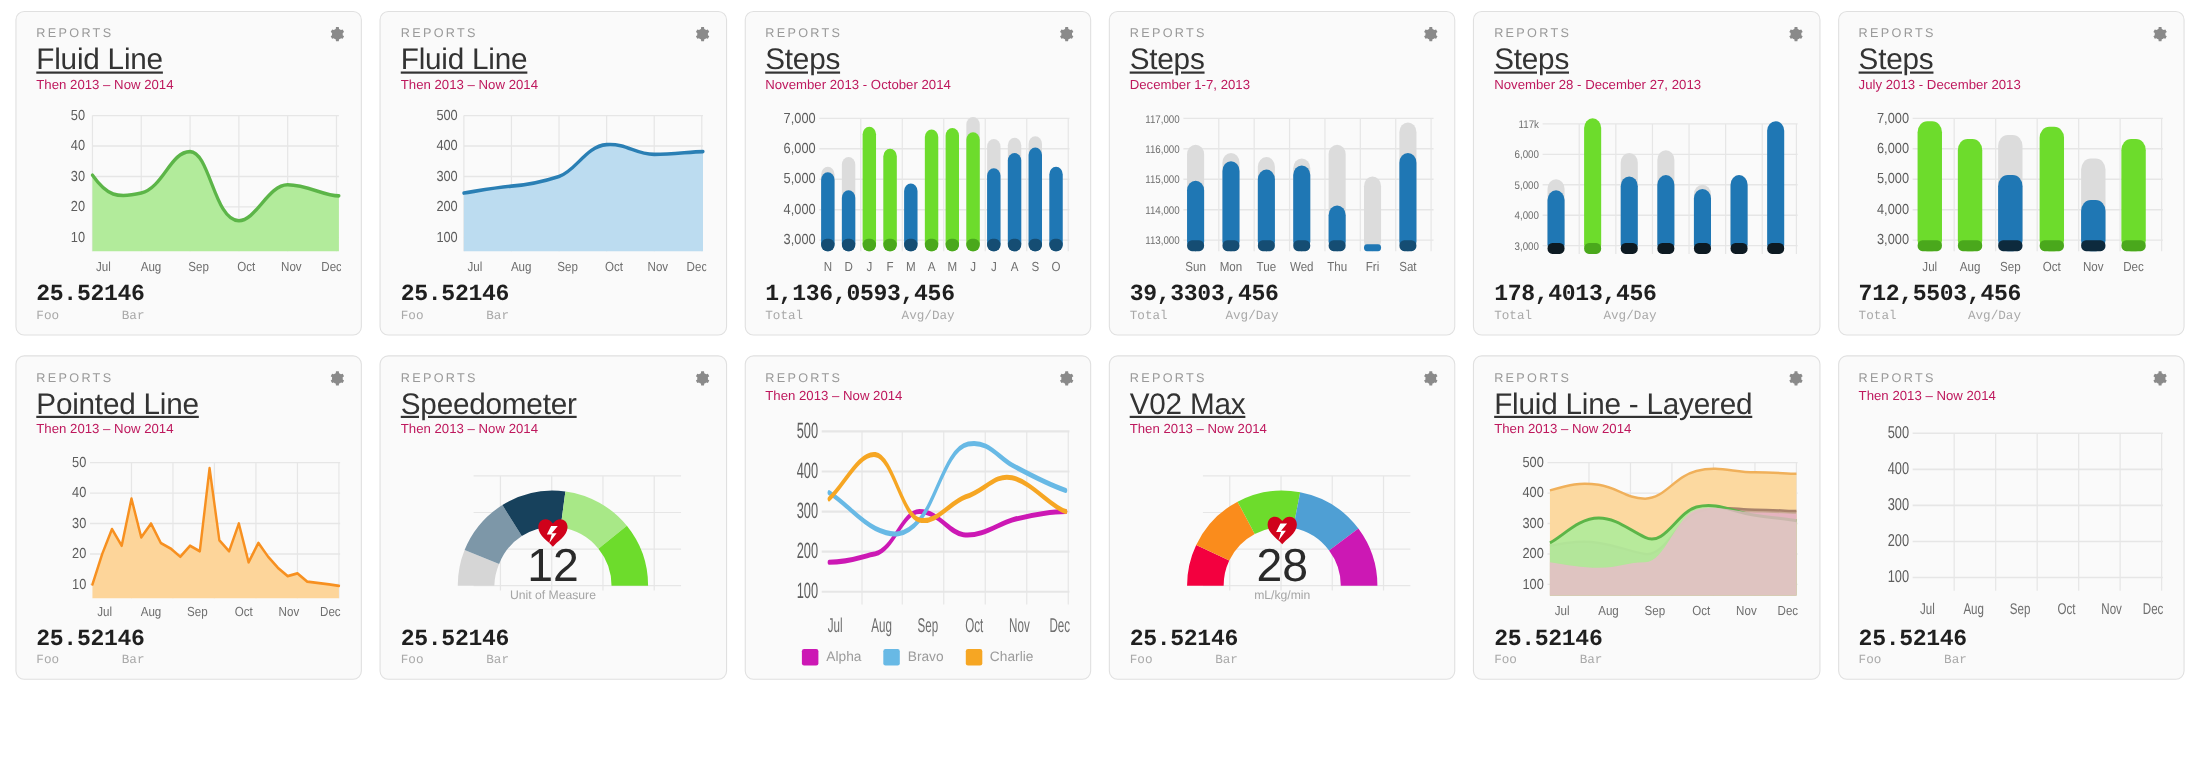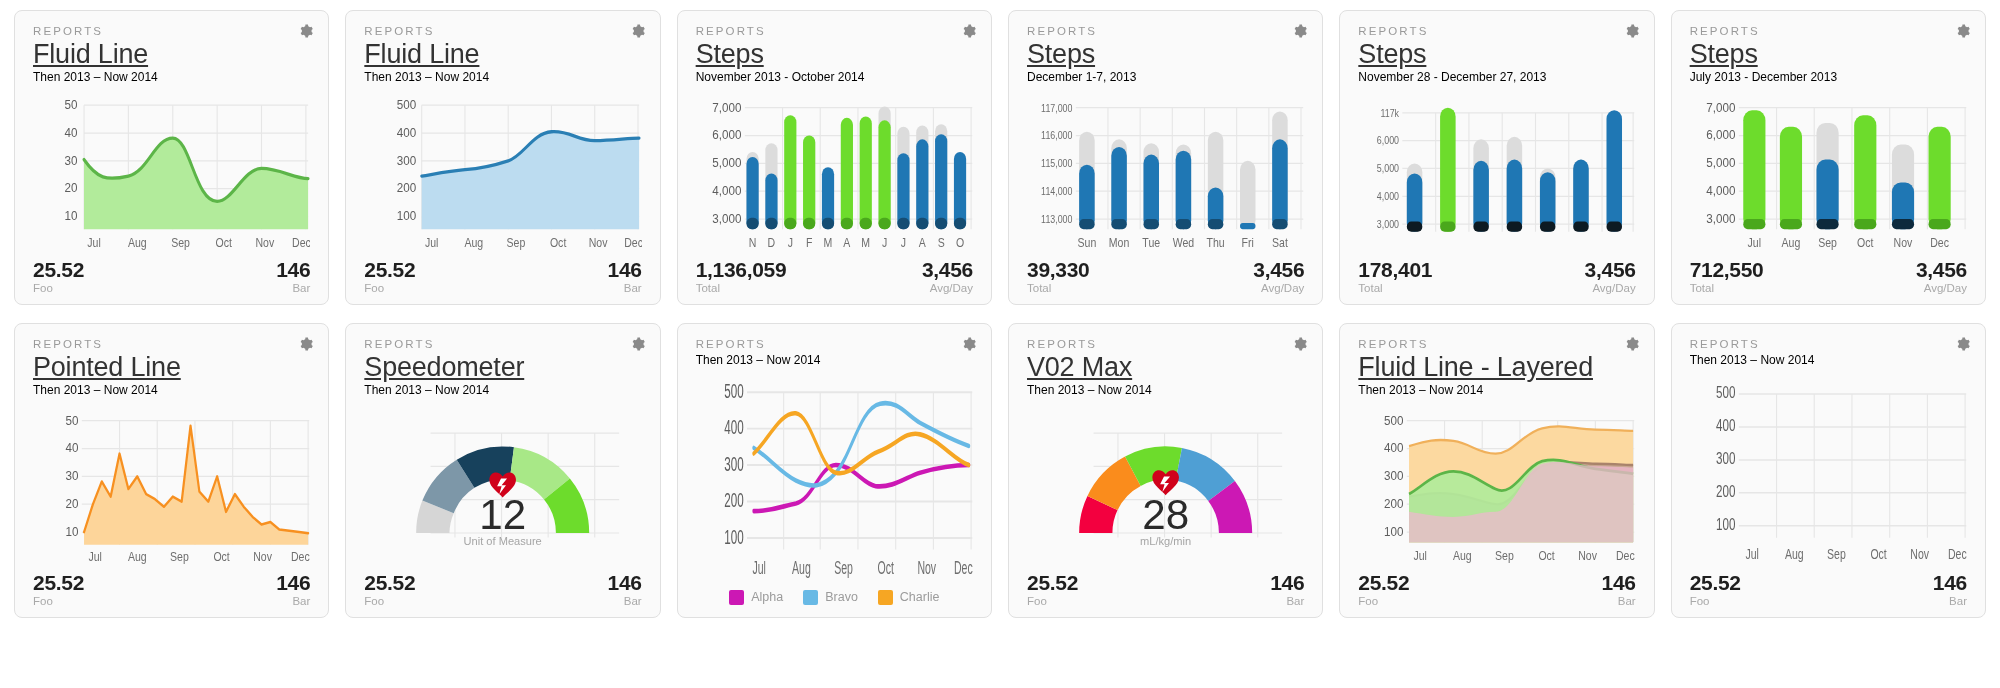--- a/index.html
+++ b/index.html
@@ -49,37 +49,38 @@
     font-size: 27px;
     color: #333333;
     font-weight: 300;
     line-height: 1.12;
     letter-spacing: -0.2px;
     white-space: nowrap;
     text-decoration: underline;
   }
   .subtitle {
     font-size: 12px;
-    color: #000000;
+    color: #be185d;
     margin-top: 1px;
     margin-bottom: 4px;
     white-space: nowrap;
   }
   .plot {
     flex: 1 1 auto;
     position: relative;
     min-height: 0;
     margin-top: 2px;
   }
   .plot svg { display: block; width: 100%; height: 100%; }
   .footer {
     display: flex;
-    justify-content: space-between;
+    justify-content: flex-start;
     align-items: flex-end;
     padding-top: 4px;
+    font-family: Liberation Mono, monospace;
   }
   .stat { display: flex; flex-direction: column; }
   .stat.right { align-items: flex-end; }
   .stat-value {
     font-size: 21px;
     font-weight: 700;
     color: #1f1f1f;
     line-height: 1.06;
     letter-spacing: -0.3px;
   }

